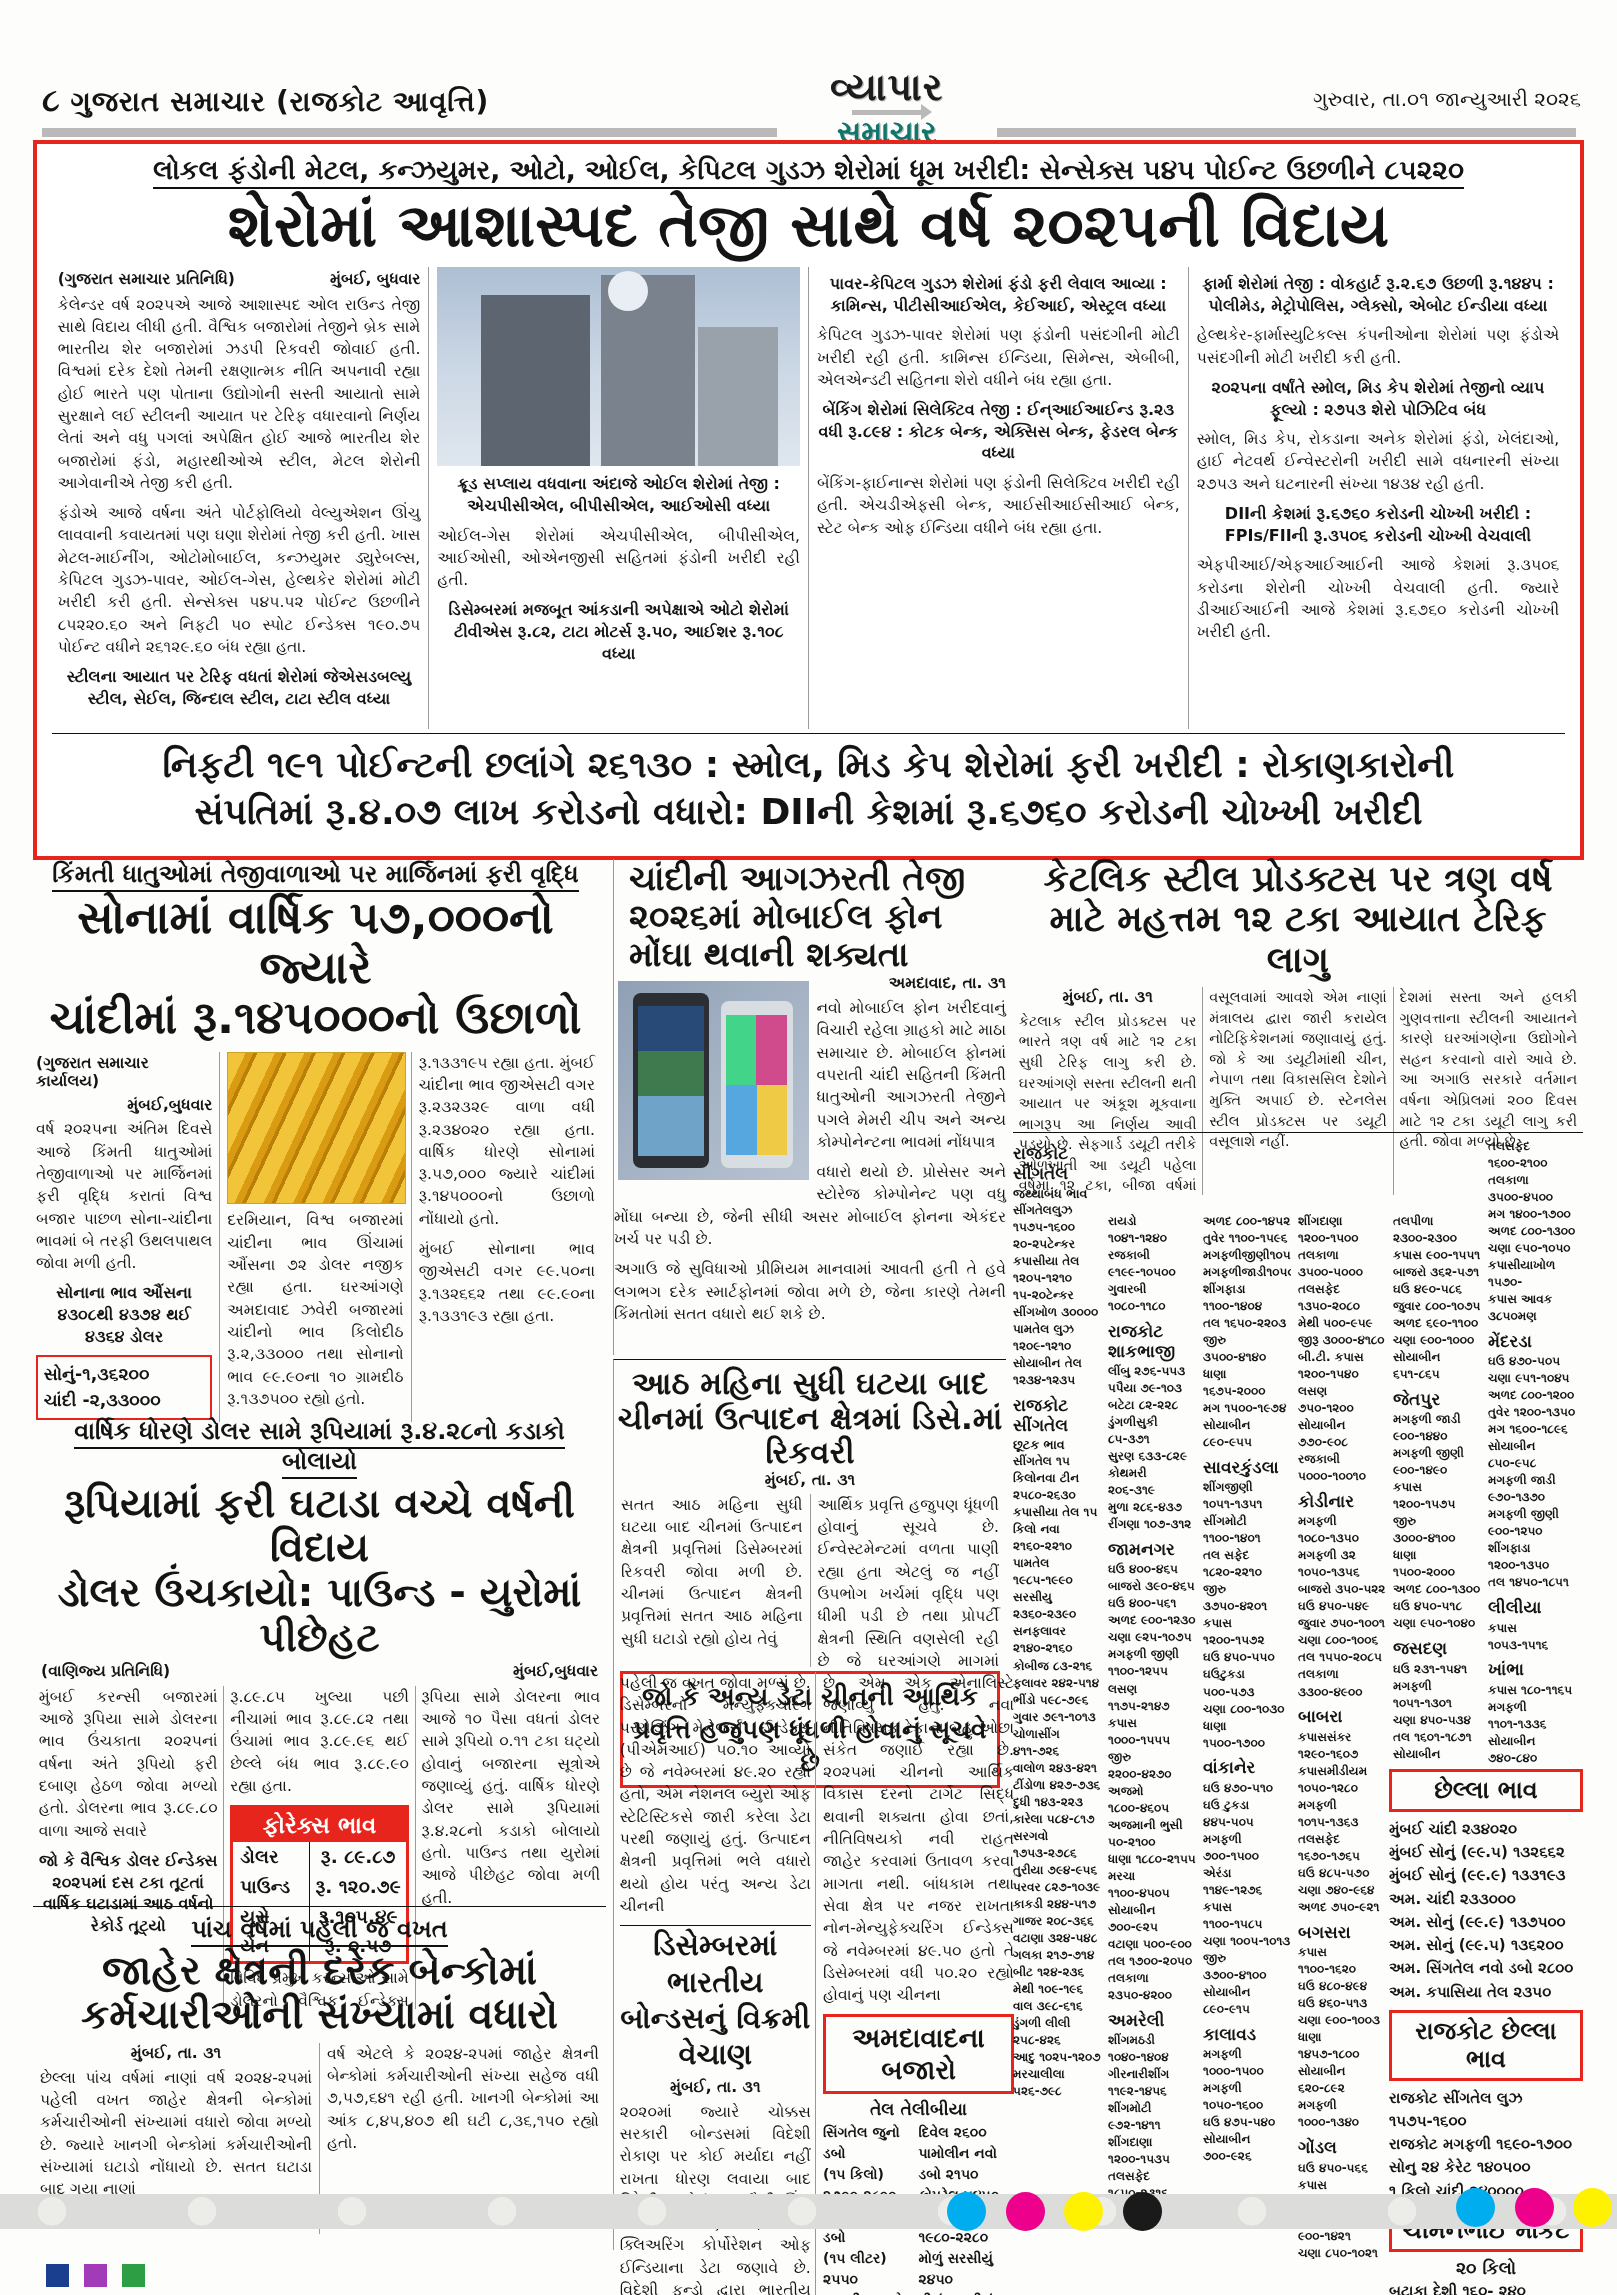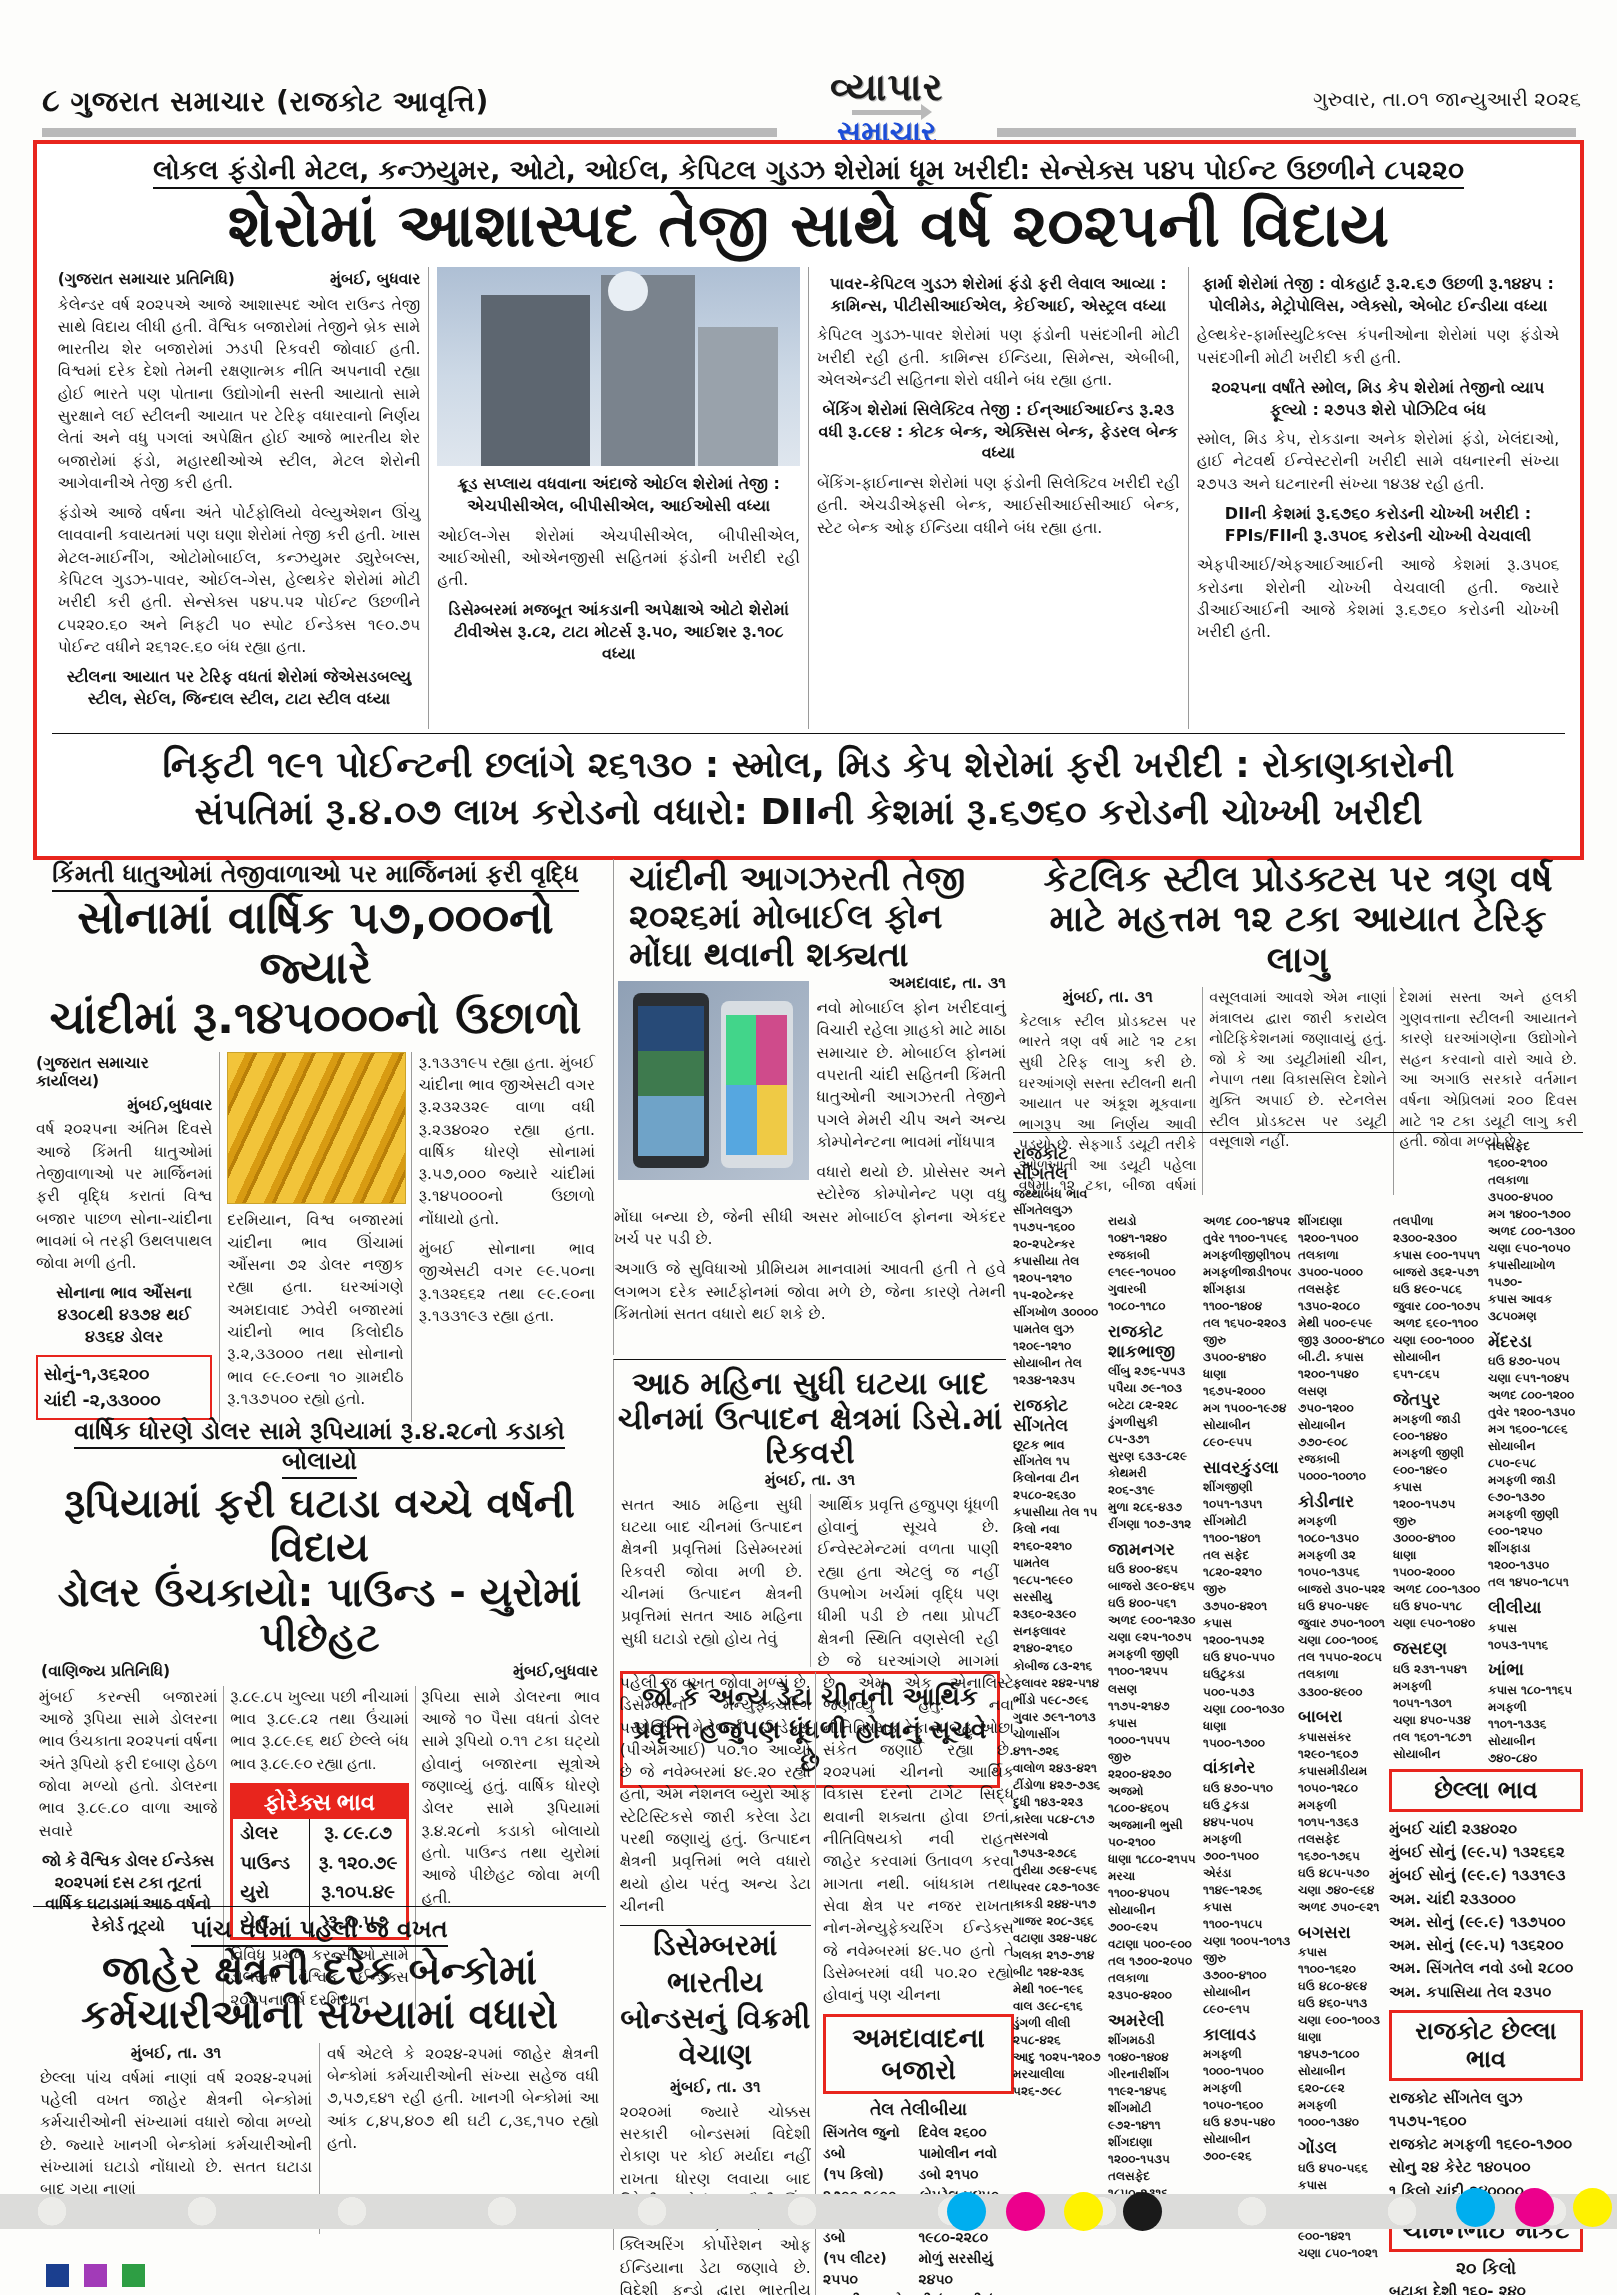--- a/index.html
+++ b/index.html
@@ -7,21 +7,21 @@
         font-family:"DejaVu Sans",sans-serif;color:#141414;overflow:hidden;}
   .abs{position:absolute;}
   
   .mast-left{left:42px;top:81px;font-size:28px;font-weight:bold;letter-spacing:0.6px;}
   .mast-left .pg{font-size:32px;font-weight:900;margin-right:10.4px;}
   .mast-date{right:36px;top:87px;font-size:20px;font-weight:normal;}
   .mast-bar{left:42px;top:128px;width:1534px;height:9.2px;background:#b9b9b9;}
   .mast-logo{left:777px;top:68px;width:208px;text-align:center;background:#fdfdfb;padding:0 5.8px;}
   .mast-logo .l1{font-size:38px;font-weight:900;line-height:1.0;letter-spacing:1.2px;
                  color:#1c1c1c;text-shadow:1.2px 1.2px 0 #bbb;}
-  .mast-logo .l2{font-size:30px;font-weight:900;line-height:1.0;color:#1d4ed8;text-shadow:1.2px 1.2px 0 #bbb;}
+  .mast-logo .l2{font-size:30px;font-weight:900;line-height:1.0;color:#0f766e;text-shadow:1.2px 1.2px 0 #bbb;}
   .mast-arrow{display:inline-block;width:69px;height:5.8px;background:#b9b9b9;position:relative;vertical-align:middle;}
   .mast-arrow:after{content:"";position:absolute;right:-10.4px;top:-5.2px;border-left:11.6px solid #b9b9b9;
                     border-top:8px solid transparent;border-bottom:8px solid transparent;}
   
   .kicker{font-weight:bold;text-align:center;font-size:25.4px;line-height:1.25;}
   .kicker span{border-bottom:2.9px solid #111;padding-bottom:2.3px;}
   .headline{font-weight:900;text-align:center;line-height:1.12;}
   .byrow{display:flex;justify-content:space-between;font-size:15.6px;font-weight:bold;margin:2.3px 0 5.8px 0;}
   .dateline{text-align:right;font-size:15.6px;font-weight:bold;margin:1.2px 0 4.6px 0;}
   p.body{font-size:15.6px;line-height:1.43;text-align:justify;margin:0 0 8px 0;}
@@ -98,21 +98,21 @@
   .m-head{font-size:17px;font-weight:900;margin:5.8px 0 2.3px 0;}
   .m-sub{font-size:12.7px;font-weight:900;}
   .market-boxes{position:absolute;right:0;top:630px;width:194px;background:#fdfdfb;}
   .market-boxes .pricebox-head{font-size:24px;}
   .market-boxes .pricelist{font-size:15px;}
   .box-sub{font-size:17.3px;font-weight:900;text-align:center;margin:2.3px 0;}
   
   .rupee{left:33px;top:1416px;width:573px;}
   .rupee .kicker{font-size:24px;}
   .rupee .headline{font-size:39px;margin-top:4.6px;}
-  .rupee-cols{margin-top:0;height:323px;font-family:Liberation Serif, serif;}
+  .rupee-cols{margin-top:0;height:323px;}
   .rupee-cols > div{width:33.33%;padding:0 5.8px;font-size:15px;}
   .forex{border:3.5px solid #e8251d;margin:3.5px 0;}
   .forex .fx-title{background:#e8251d;color:#fff;font-size:23px;font-weight:900;text-align:center;padding:3.5px 0;}
   .fx-row{display:flex;font-size:18.5px;font-weight:bold;line-height:1.6;}
   .fx-row .c1{width:42%;padding-left:7px;border-right:1.7px solid #111;}
   .fx-row .c2{width:58%;text-align:center;}
   .bank{left:33px;top:1906px;width:573px;border-top:1.7px solid #111;padding-top:7px;}
   .bank .kicker{font-size:24px;}
   .bank .headline{font-size:40px;margin-top:3.5px;}
   .bank-cols{margin-top:5.8px;height:191px;}

